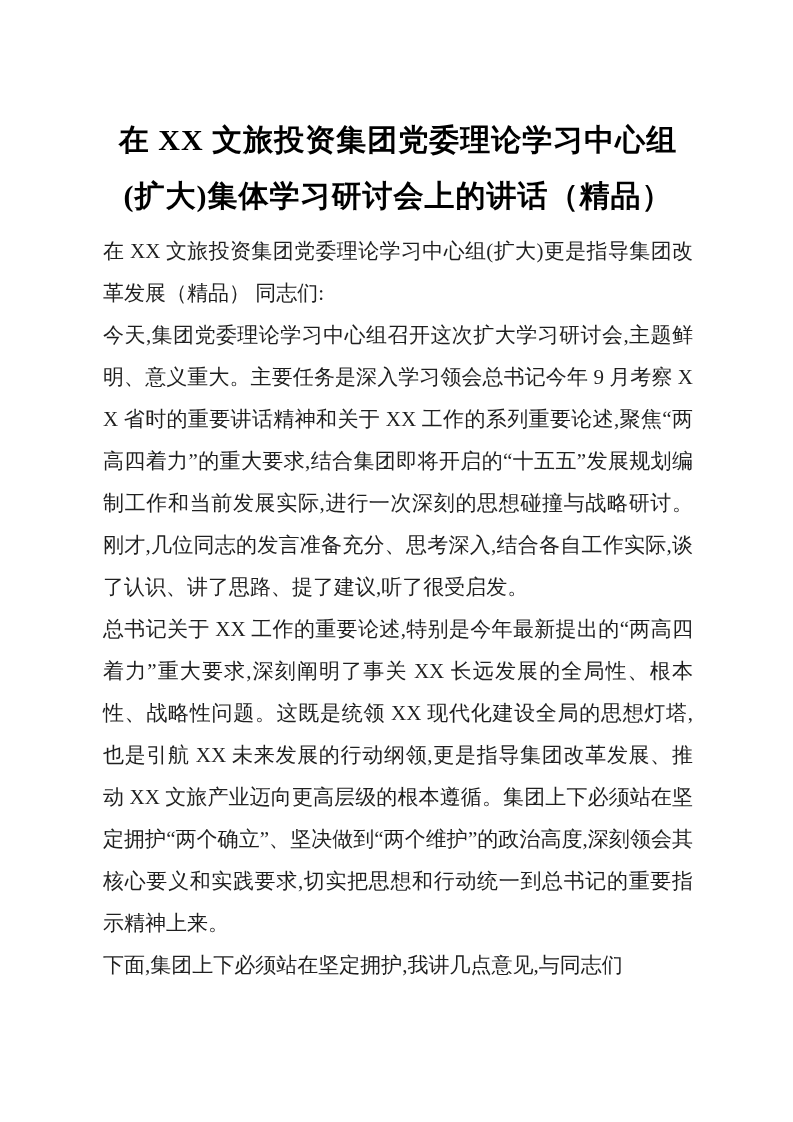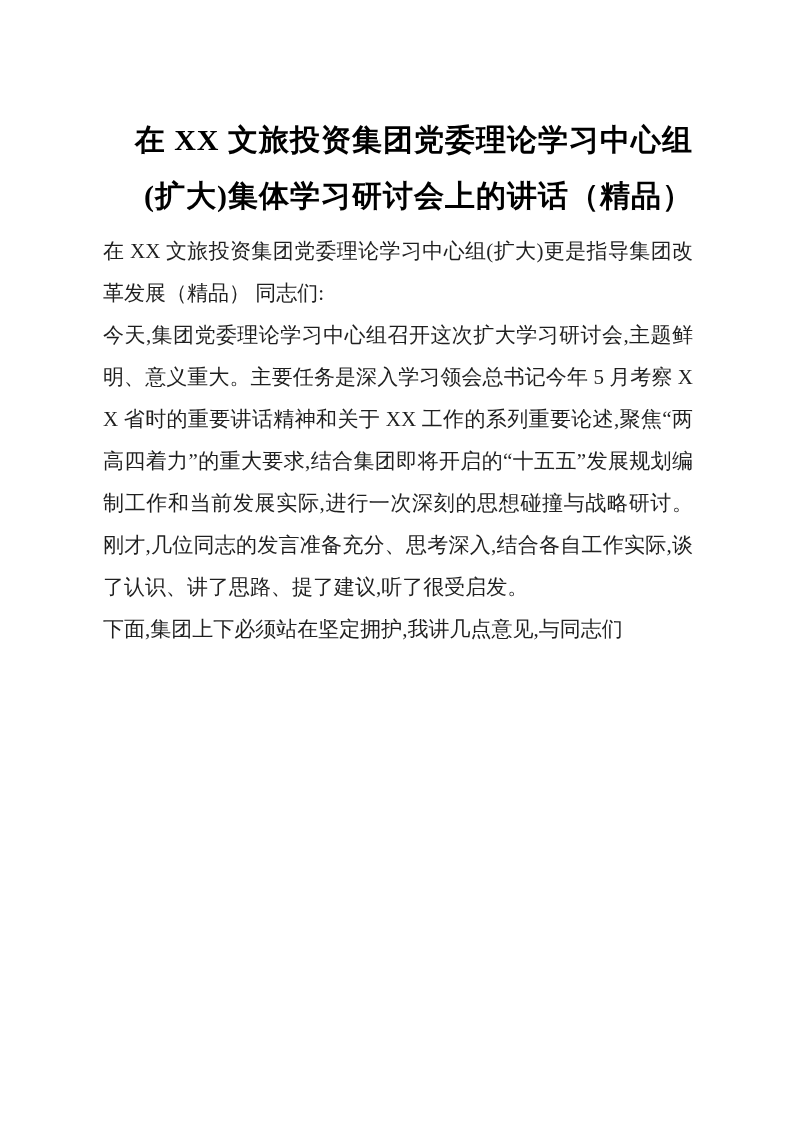--- a/index.html
+++ b/index.html
@@ -16,37 +16,38 @@
     box-sizing: border-box;
     padding: 112px 100px 0 103px;
     overflow: hidden;
     font-family: "Liberation Serif", "DejaVu Serif", serif;
   }
   .doc-title {
     margin: 0 0 6px 0;
     font-size: 30px;
     line-height: 56px;
     font-weight: bold;
-    text-align: right;
+    text-align: center;
     color: #000000;
     letter-spacing: 1px;
   }
   .doc-body p {
     margin: 0;
     font-size: 21px;
     line-height: 42px;
     text-align: justify;
     text-justify: inter-ideograph;
     color: #1f1f1f;
     word-break: break-all;
   }
 </style>
 </head>
 <body>
 
 <div class="page">
   <h1 class="doc-title">在 XX 文旅投资集团党委理论学习中心组(扩大)集体学习研讨会上的讲话（精品）</h1>
   <div class="doc-body">
     <p>在 XX 文旅投资集团党委理论学习中心组(扩大)更是指导集团改革发展（精品） 同志们:</p>
-    <p>今天,集团党委理论学习中心组召开这次扩大学习研讨会,主题鲜明、意义重大。主要任务是深入学习领会总书记今年 5 月考察 XX 省时的重要讲话精神和关于 XX 工作的系列重要论述,聚焦“两高四着力”的重大要求,结合集团即将开启的“十五五”发展规划编制工作和当前发展实际,进行一次深刻的思想碰撞与战略研讨。刚才,几位同志的发言准备充分、思考深入,结合各自工作实际,谈了认识、讲了思路、提了建议,听了很受启发。</p>
+    <p>今天,集团党委理论学习中心组召开这次扩大学习研讨会,主题鲜明、意义重大。主要任务是深入学习领会总书记今年 9 月考察 XX 省时的重要讲话精神和关于 XX 工作的系列重要论述,聚焦“两高四着力”的重大要求,结合集团即将开启的“十五五”发展规划编制工作和当前发展实际,进行一次深刻的思想碰撞与战略研讨。刚才,几位同志的发言准备充分、思考深入,结合各自工作实际,谈了认识、讲了思路、提了建议,听了很受启发。</p>
+    <p>总书记关于 XX 工作的重要论述,特别是今年最新提出的“两高四着力”重大要求,深刻阐明了事关 XX 长远发展的全局性、根本性、战略性问题。这既是统领 XX 现代化建设全局的思想灯塔,也是引航 XX 未来发展的行动纲领,更是指导集团改革发展、推动 XX 文旅产业迈向更高层级的根本遵循。集团上下必须站在坚定拥护“两个确立”、坚决做到“两个维护”的政治高度,深刻领会其核心要义和实践要求,切实把思想和行动统一到总书记的重要指示精神上来。</p>
     <p>下面,集团上下必须站在坚定拥护,我讲几点意见,与同志们</p>
   </div>
 </div>
 
 </body></html>

